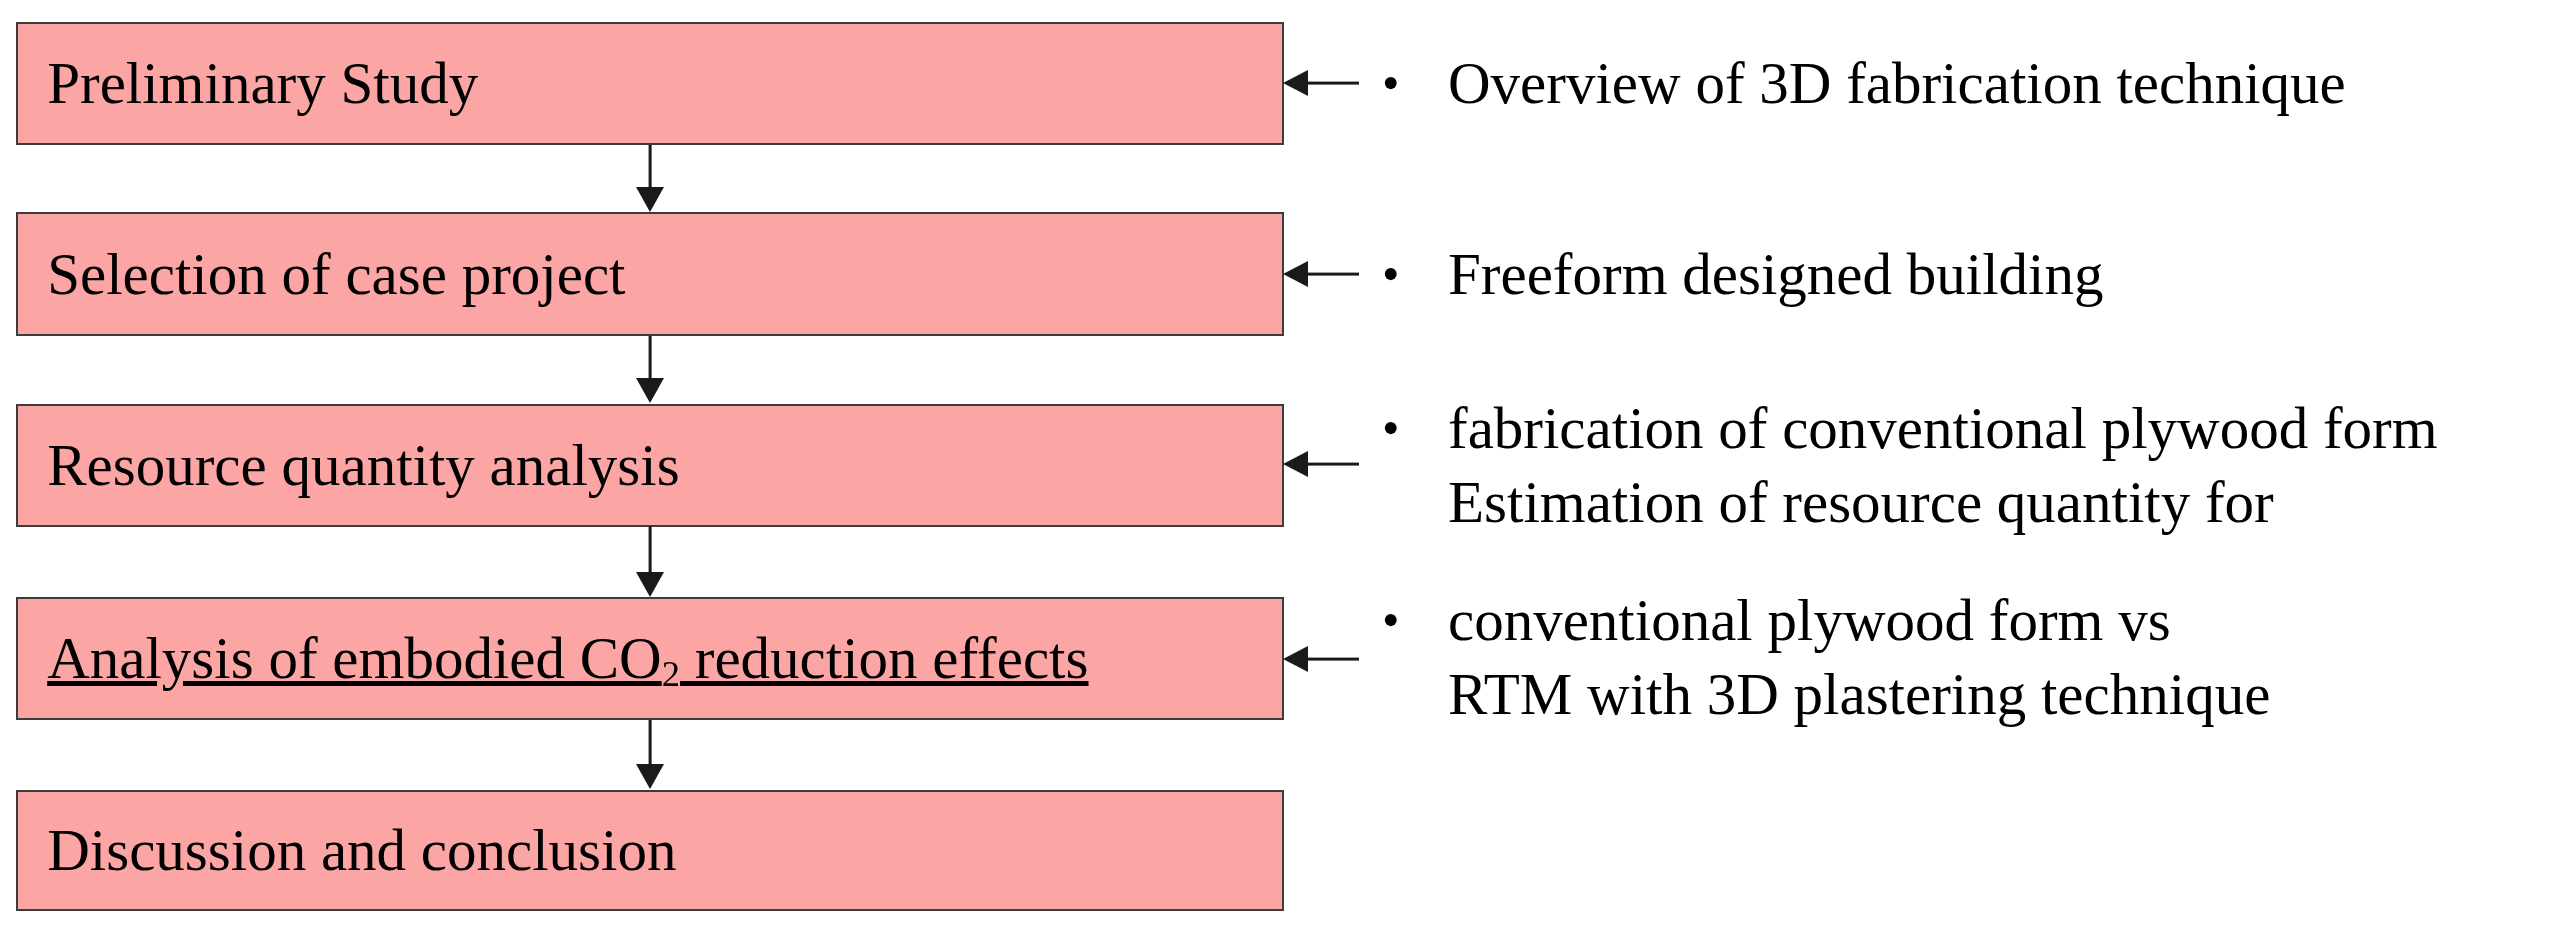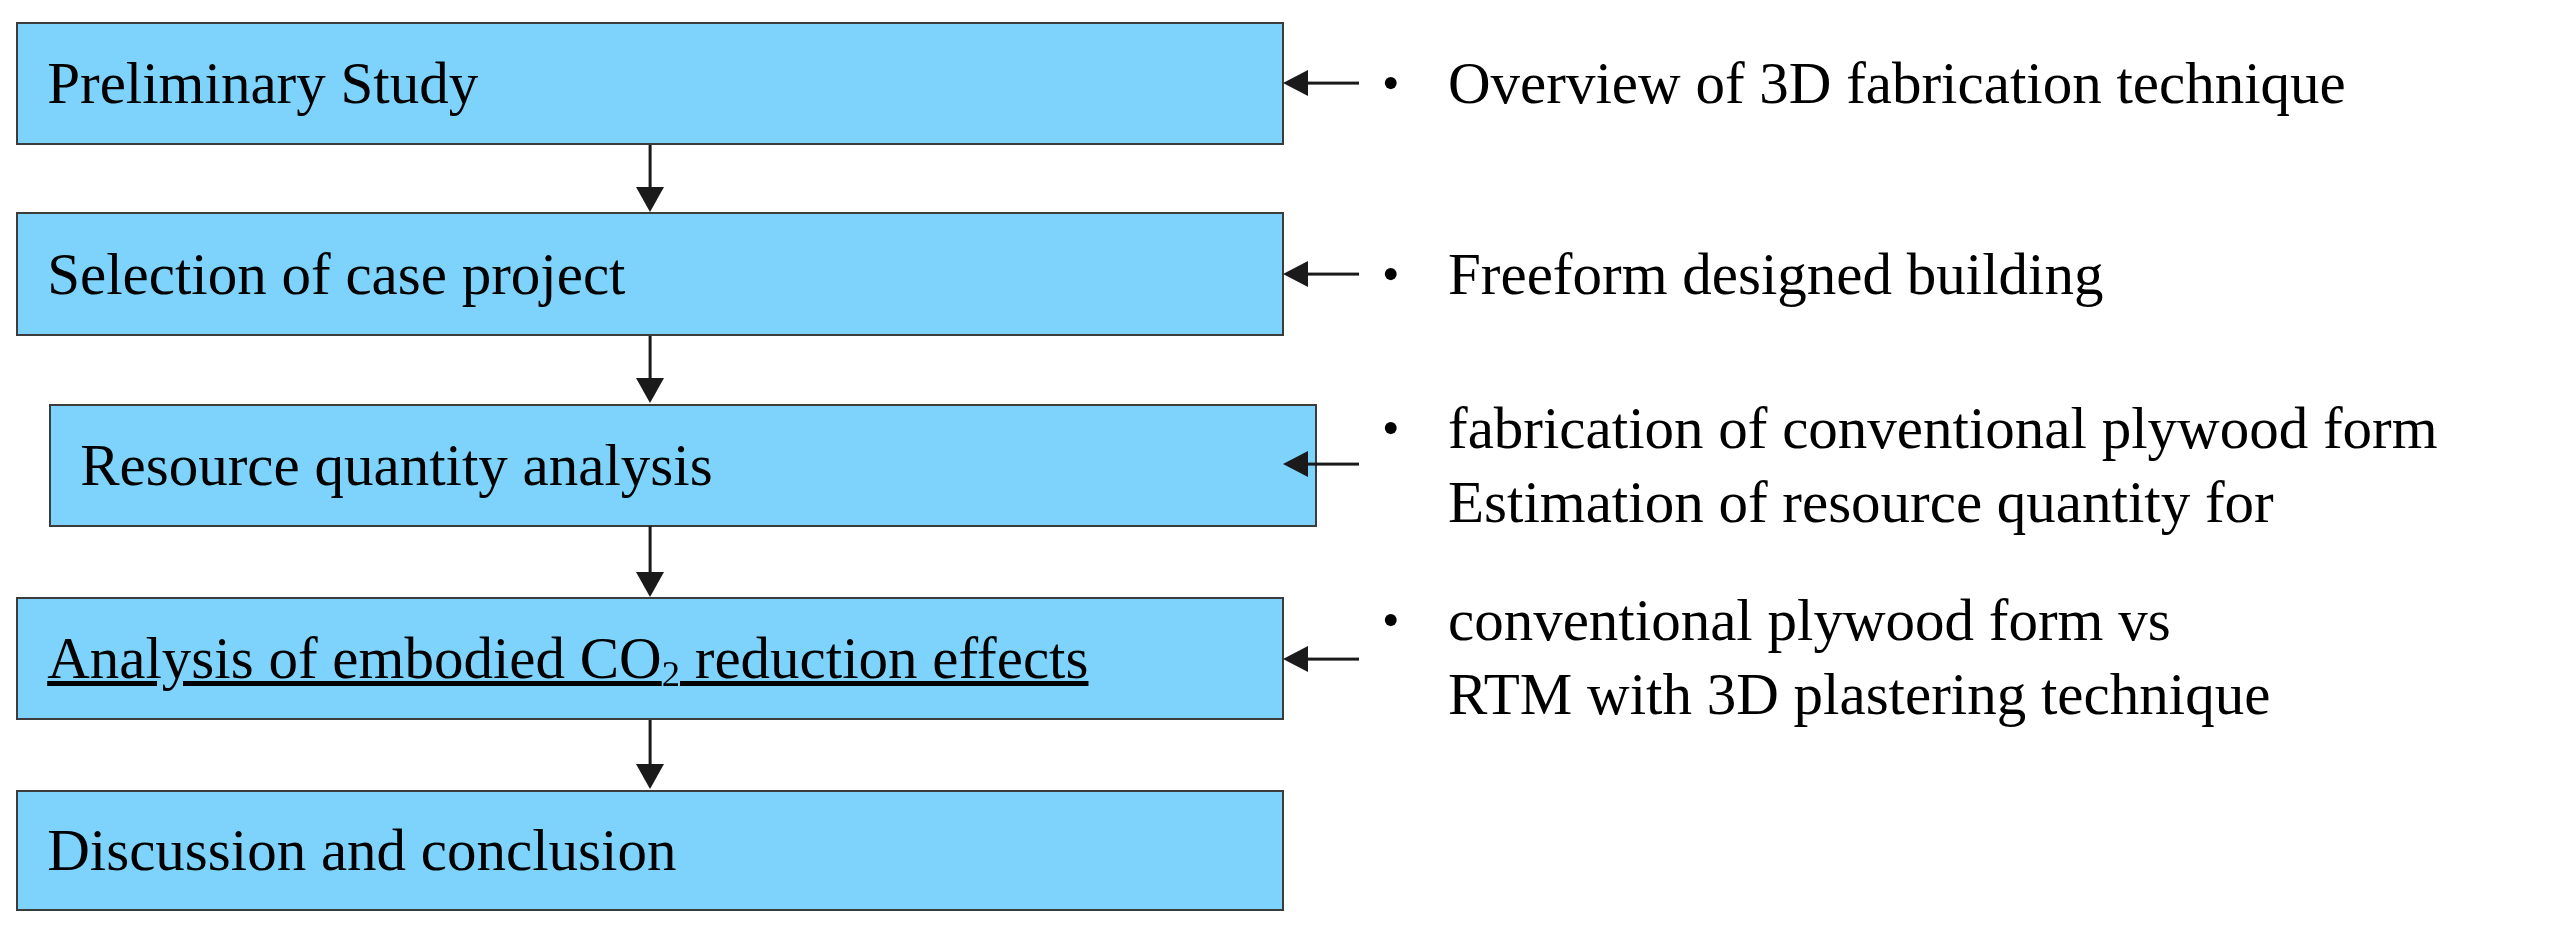--- a/index.html
+++ b/index.html
@@ -17,21 +17,21 @@
     overflow: hidden;
   }
 
   
   .flow-box {
     position: absolute;
     left: 15.7px;
     width: 1268px;
     box-sizing: border-box;
     border: 2.8px solid #3c3c3c;
-    background: #7dd3fc;
+    background: #fca5a5;
     display: flex;
     align-items: center;
     padding-left: 29.5px;
     font-size: 59px;
     line-height: 1;
     white-space: nowrap;
   }
   .flow-box sub {
     font-size: 0.62em;
     line-height: 0;
@@ -120,21 +120,21 @@
 <div id="canvas">
 
   <div class="flow-box" style="top:22px;height:123px;">
     <span>Preliminary Study</span>
   </div>
 
   <div class="flow-box" style="top:212px;height:124px;text-align:right;">
     <span>Selection of case project</span>
   </div>
 
-  <div class="flow-box" style="top:404px;height:123px;margin-left:33px;">
+  <div class="flow-box" style="top:404px;height:123px;">
     <span>Resource quantity analysis</span>
   </div>
 
   <div class="flow-box" style="top:597px;height:123px;text-decoration:underline;">
     <span><span>Analysis of embodied CO</span><sub>2</sub><span> reduction effects</span></span>
   </div>
 
   <div class="flow-box" style="top:790px;height:121px;text-align:right;">
     <span>Discussion and conclusion</span>
   </div>

